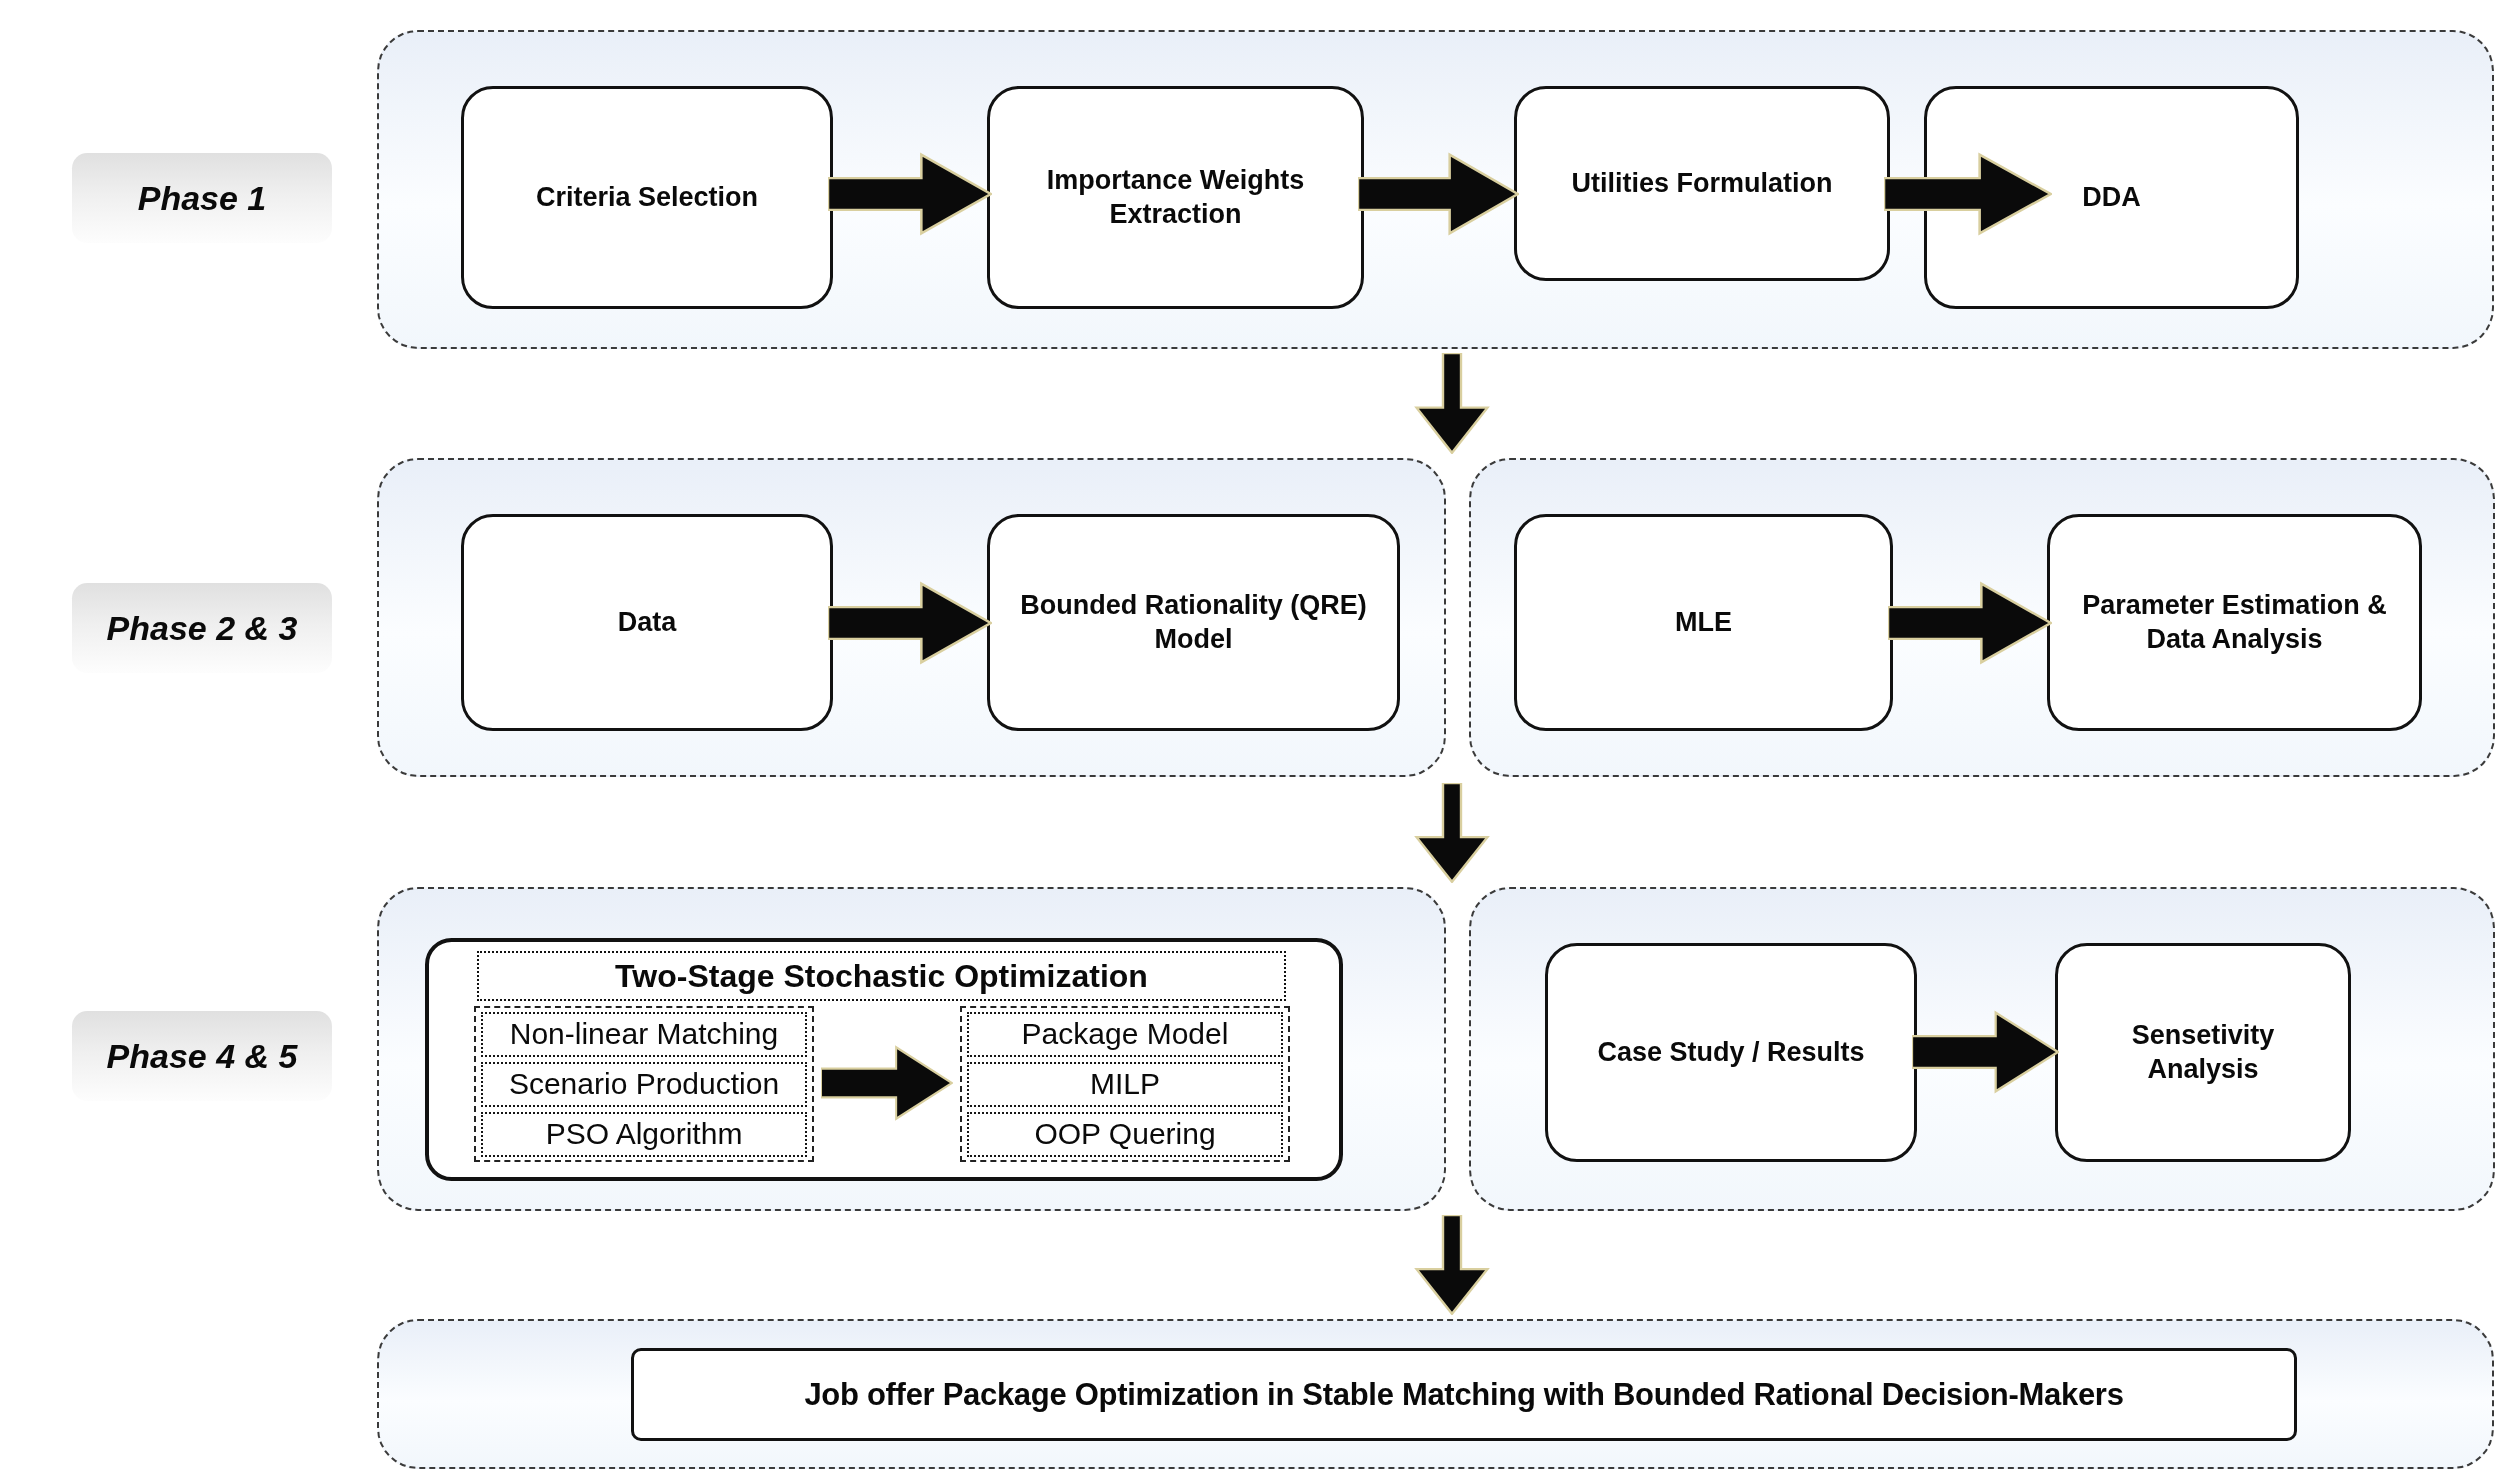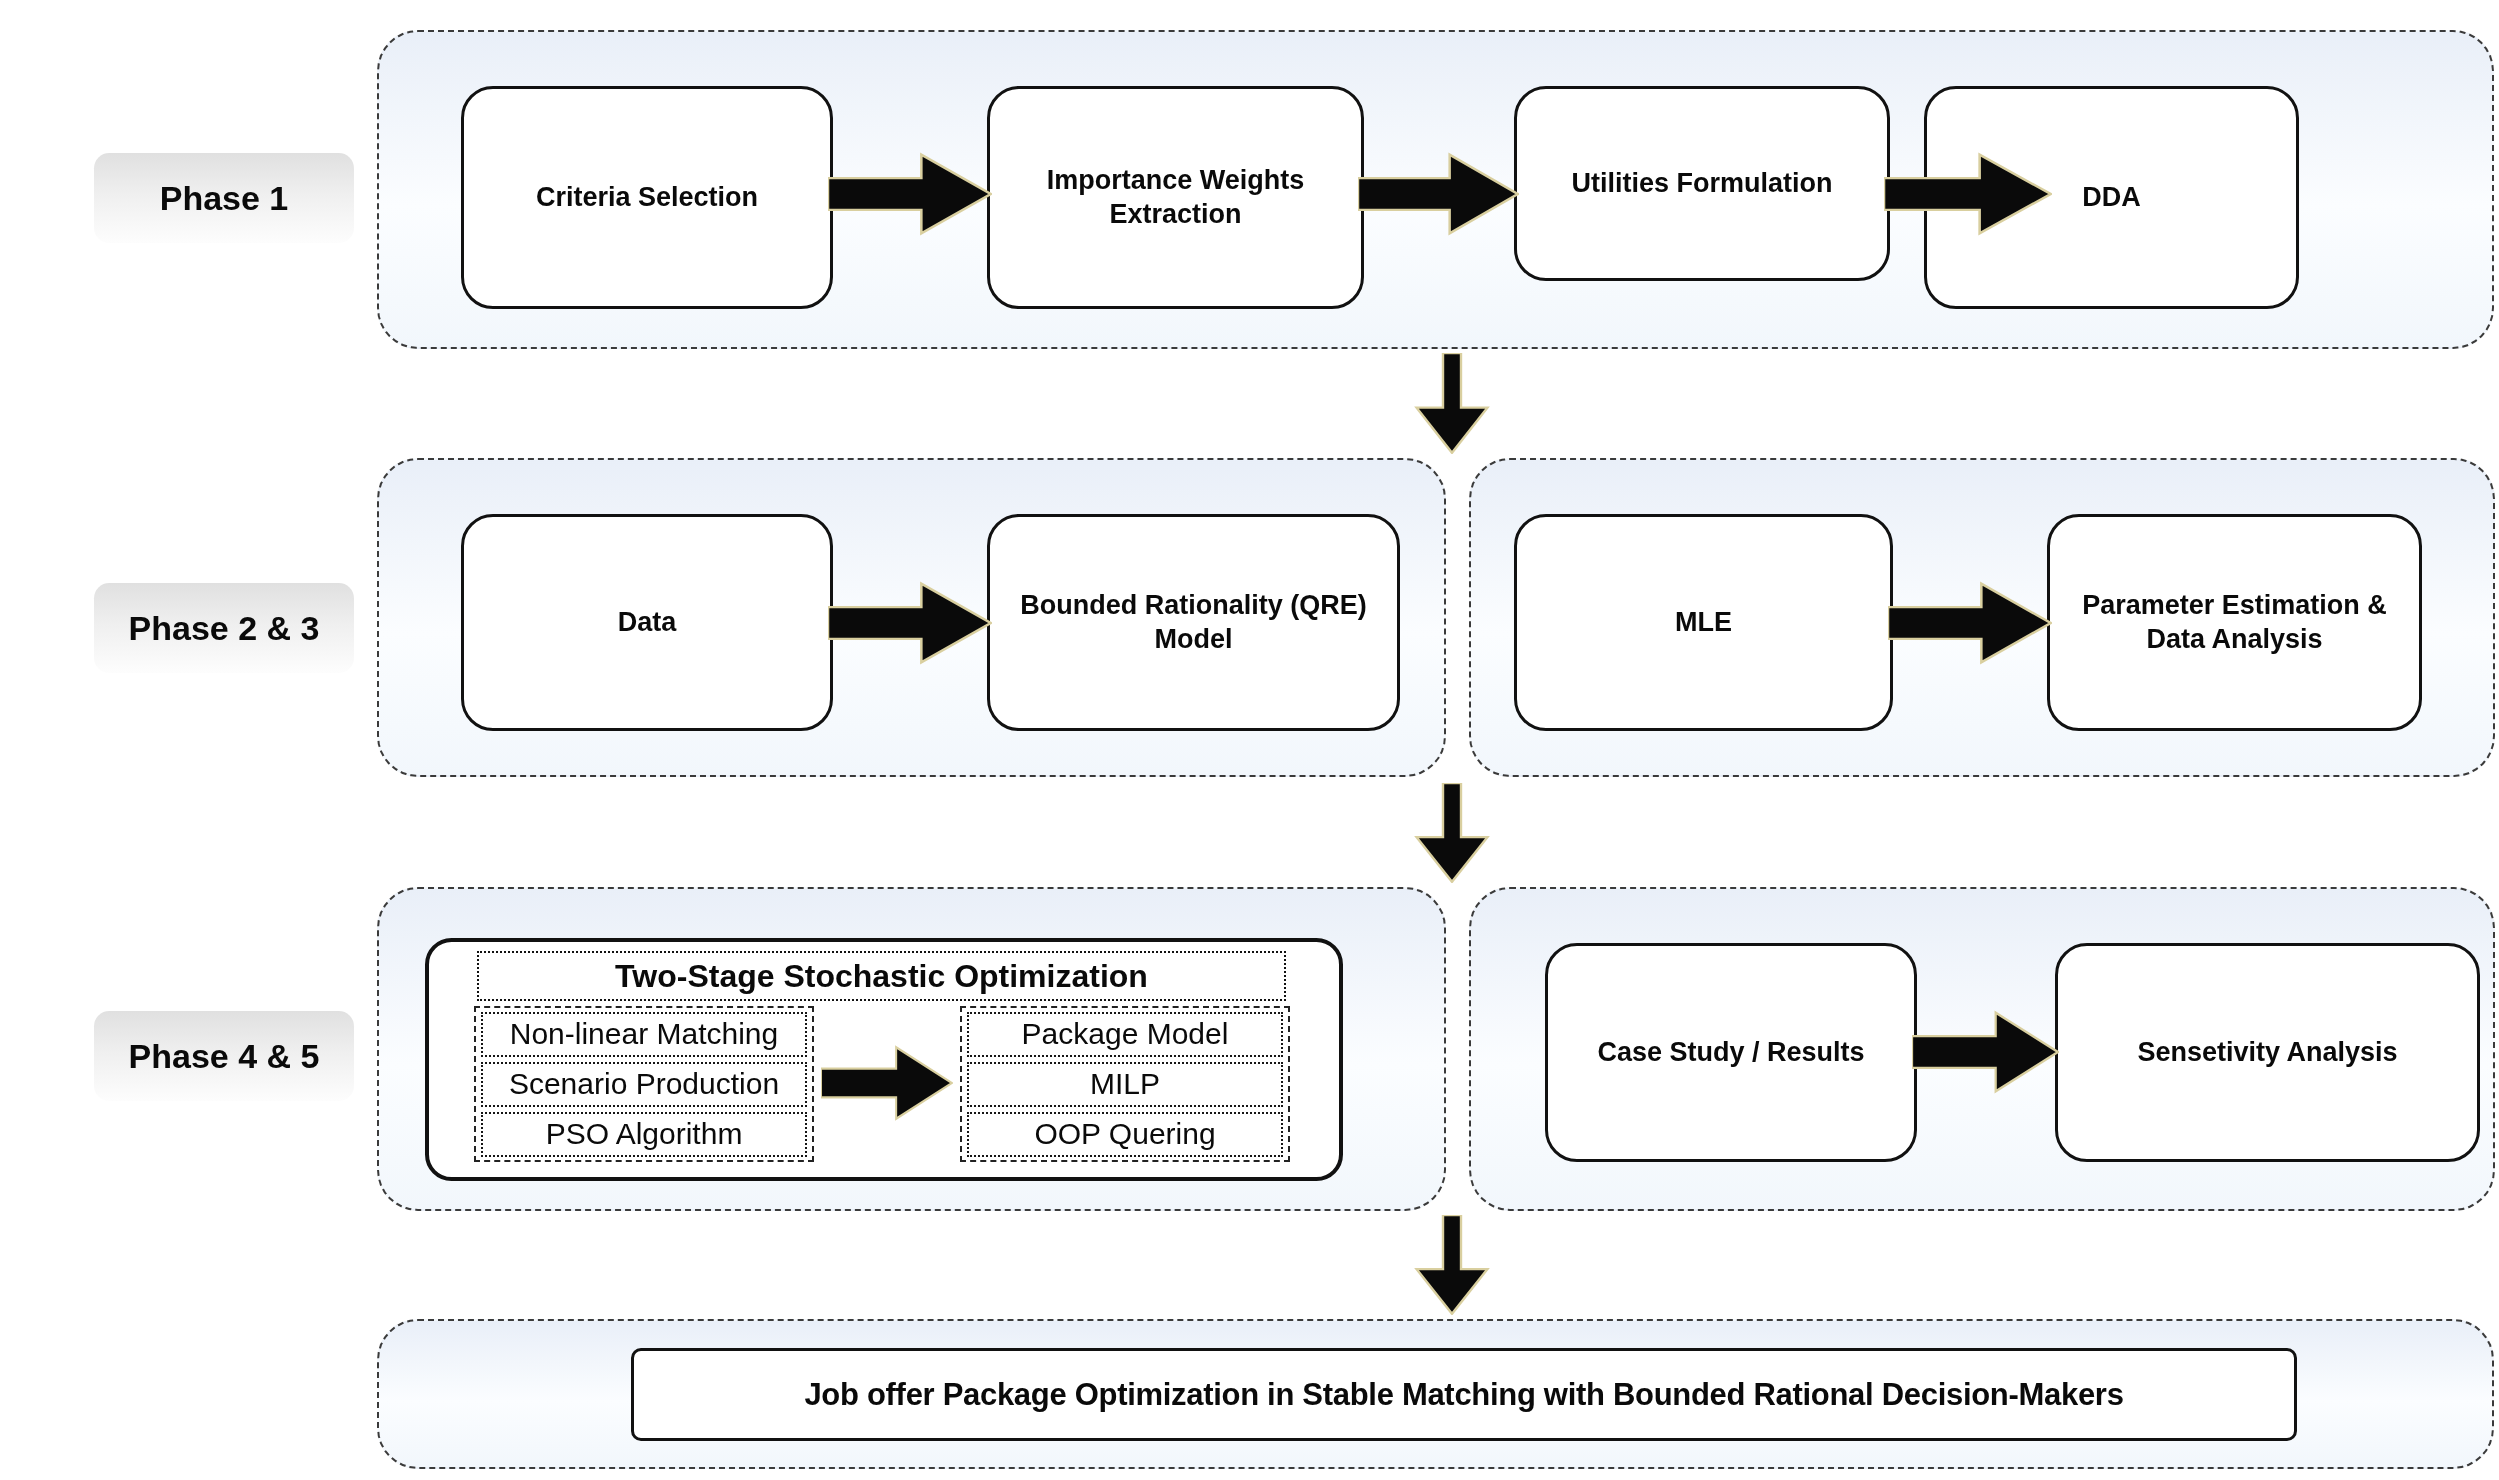--- a/index.html
+++ b/index.html
@@ -8,24 +8,24 @@
     font-family:"Liberation Sans", sans-serif;color:#0a0a0a;
   }
   
   .dashc{
     position:absolute;border:2.4px dashed #3a3a3a;border-radius:41px;
     background:linear-gradient(180deg,#e9eff8 0%,#fbfdff 55%,#f2f7fc 100%);
     box-sizing:border-box;
   }
   
   .plabel{
-    position:absolute;left:94px;width:260px;height:90px;border-radius:15.3px;
+    position:absolute;left:72px;width:260px;height:90px;border-radius:15.3px;
     background:linear-gradient(180deg,#e0e0e0 0%,#efefef 45%,#fdfdfd 100%);
     display:flex;align-items:center;justify-content:center;
-    font-size:34px;font-weight:bold;letter-spacing:0px;
+    font-size:34px;font-weight:bold;font-style:italic;letter-spacing:0px;
   }
   
   .box{
     position:absolute;background:#ffffff;border:3.5px solid #111111;border-radius:32px;
     display:flex;align-items:center;justify-content:center;text-align:center;
     font-size:27px;font-weight:bold;line-height:1.25;padding:5.9px 16.5px;box-sizing:border-box;
   }
   
   .solidbox{
     position:absolute;background:#ffffff;border:4.1px solid #111111;border-radius:26.5px;
@@ -71,21 +71,21 @@
   #b-qre{left:987px;top:514px;width:413px;height:217px;}
   #b-mle{left:1514px;top:514px;width:379px;height:217px;}
   #b-param{left:2047px;top:514px;width:375px;height:217px;padding:5.9px 8.3px;}
 
   #ts-outer{left:425px;top:938px;width:918px;height:243px;}
   #ts-header{left:477px;top:951px;width:809px;height:50px;}
   #ts-left{left:474px;top:1006px;width:340px;height:156px;}
   #ts-right{left:960px;top:1006px;width:330px;height:156px;}
 
   #b-case{left:1545px;top:943px;width:372px;height:219px;}
-  #b-sens{left:2055px;top:943px;width:425px;height:219px;}
+  #b-sens{left:2055px;top:943px;width:296px;height:219px;}
 
   #fin-box{left:631px;top:1348px;width:1666px;height:93px;}
 
   
   #a1{left:828px;top:150px;width:164px;height:88px;}
   #a2{left:1358px;top:150px;width:161px;height:88px;}
   #a3{left:1884px;top:150px;width:168px;height:88px;}
   #a4{left:828px;top:579px;width:164px;height:88px;}
   #a5{left:1888px;top:579px;width:164px;height:88px;}
   #a6{left:821px;top:1043px;width:132px;height:80px;}

